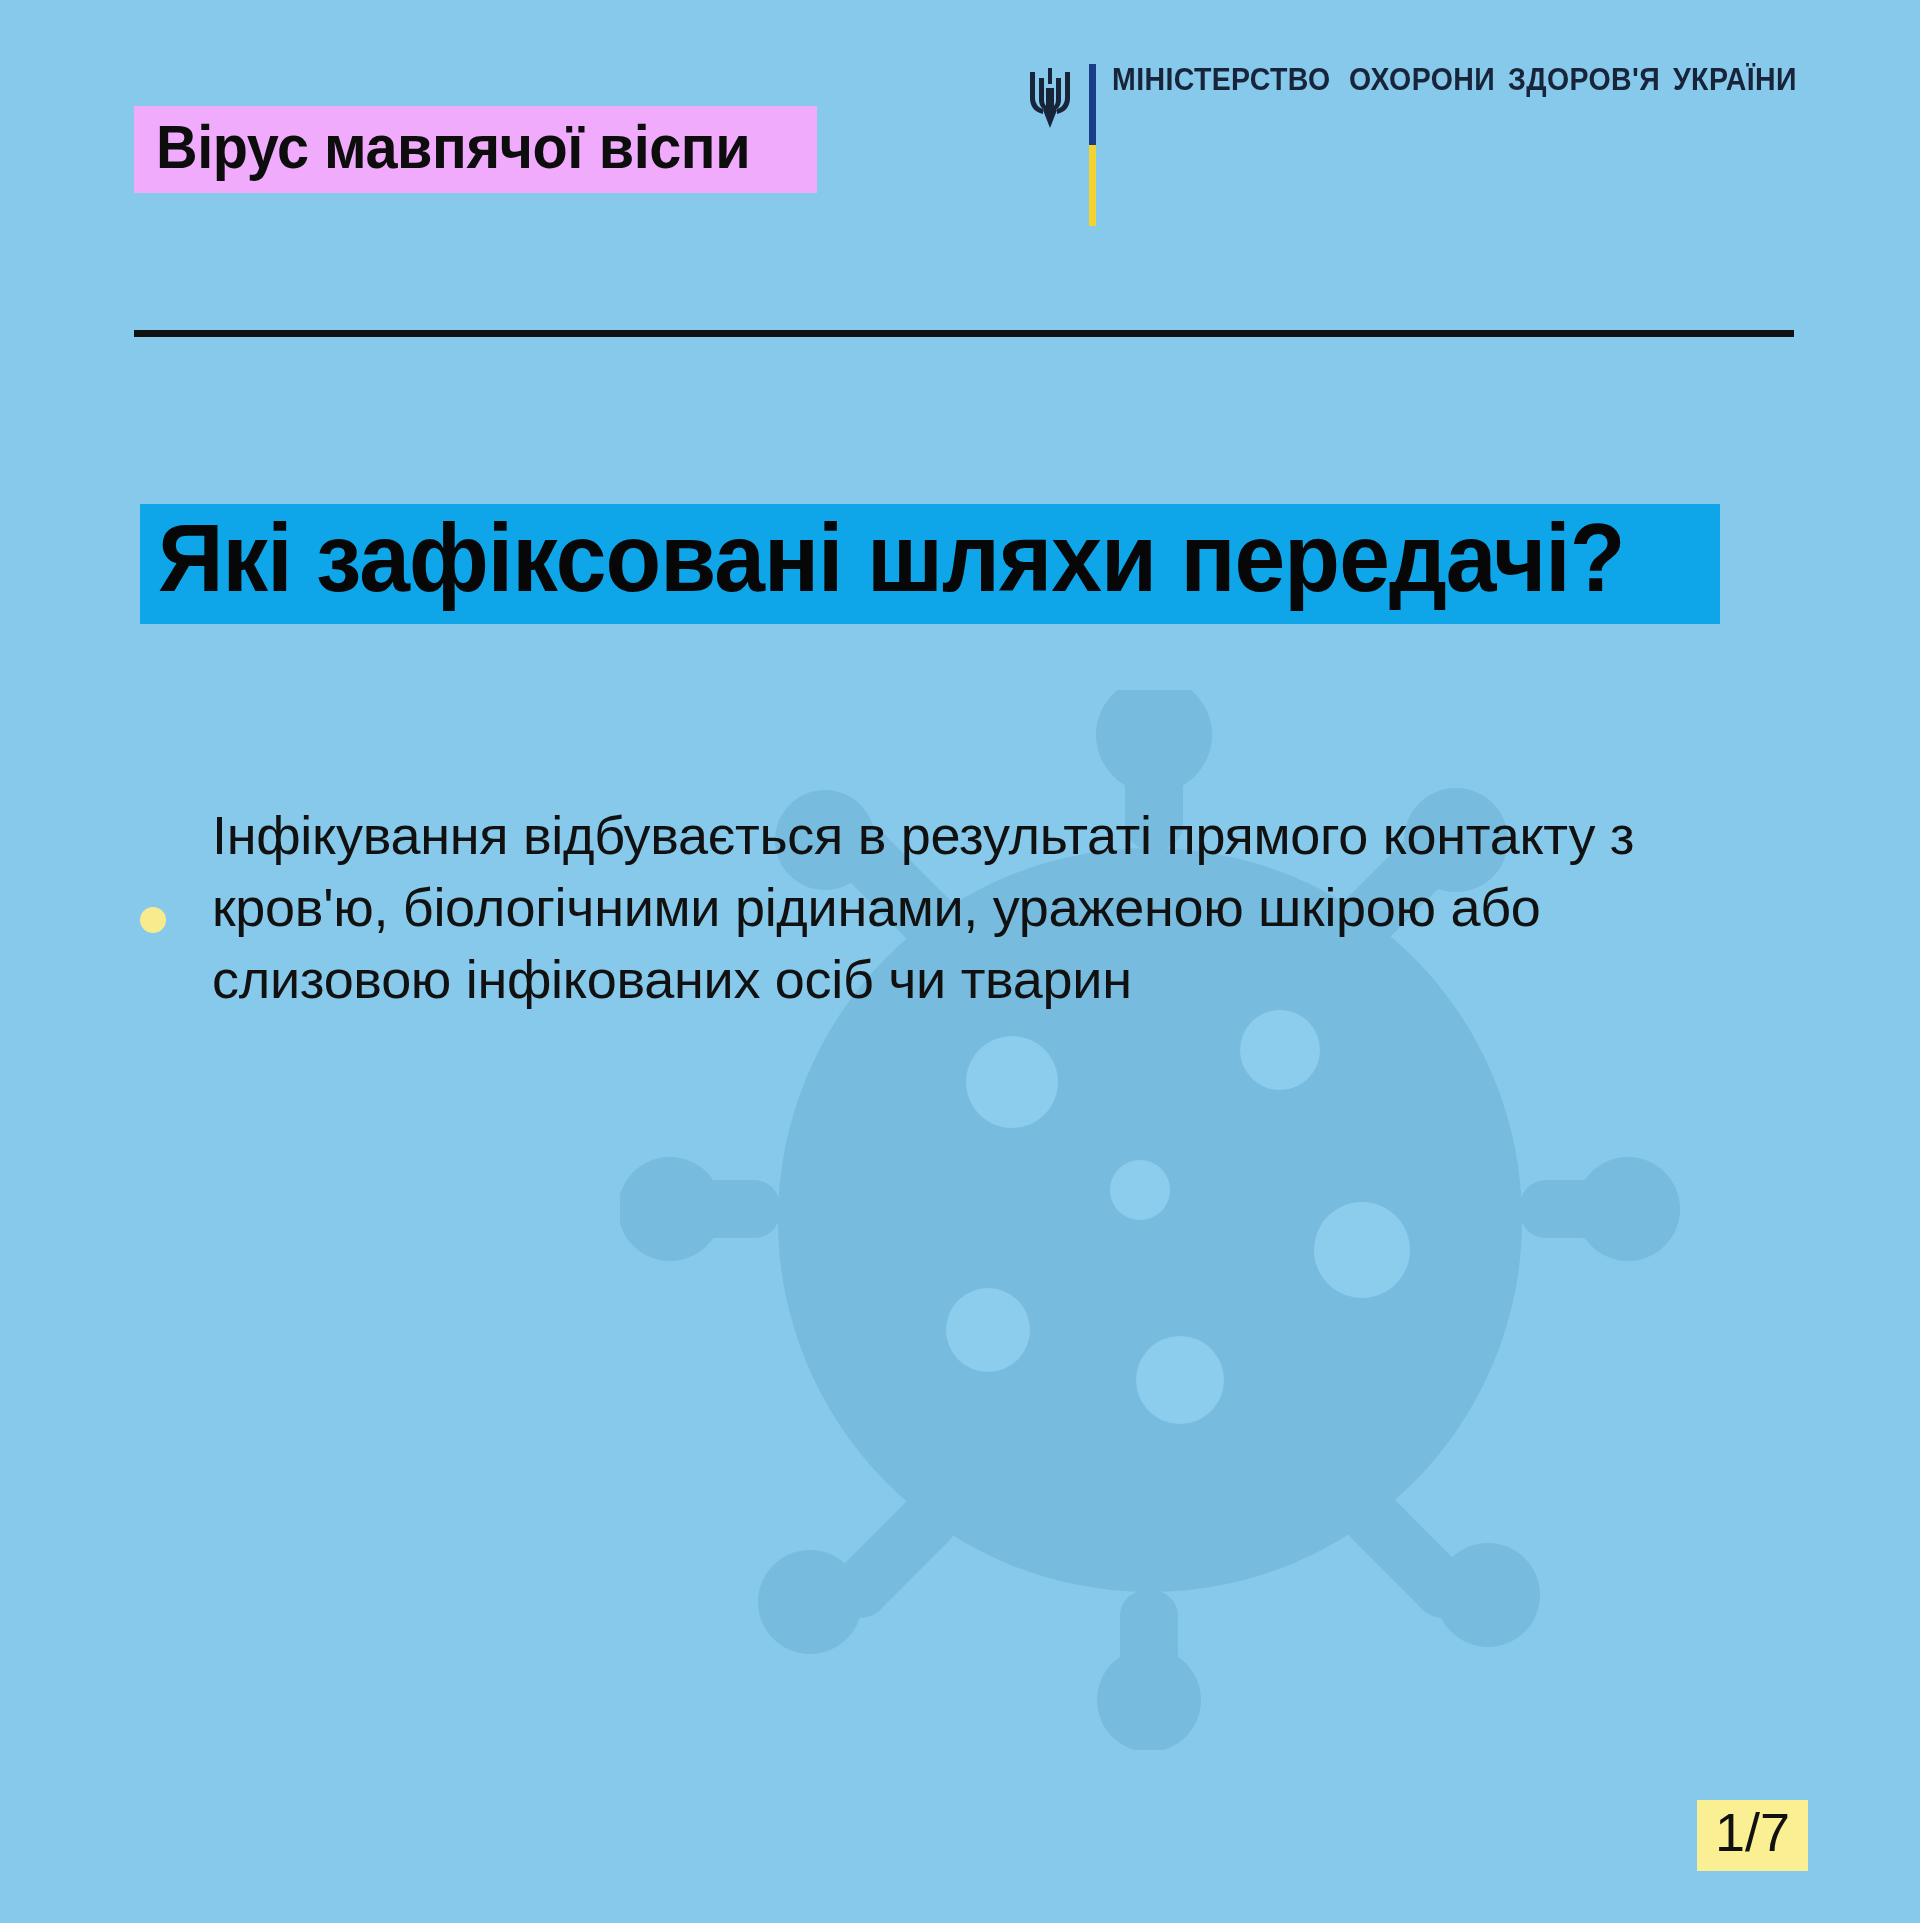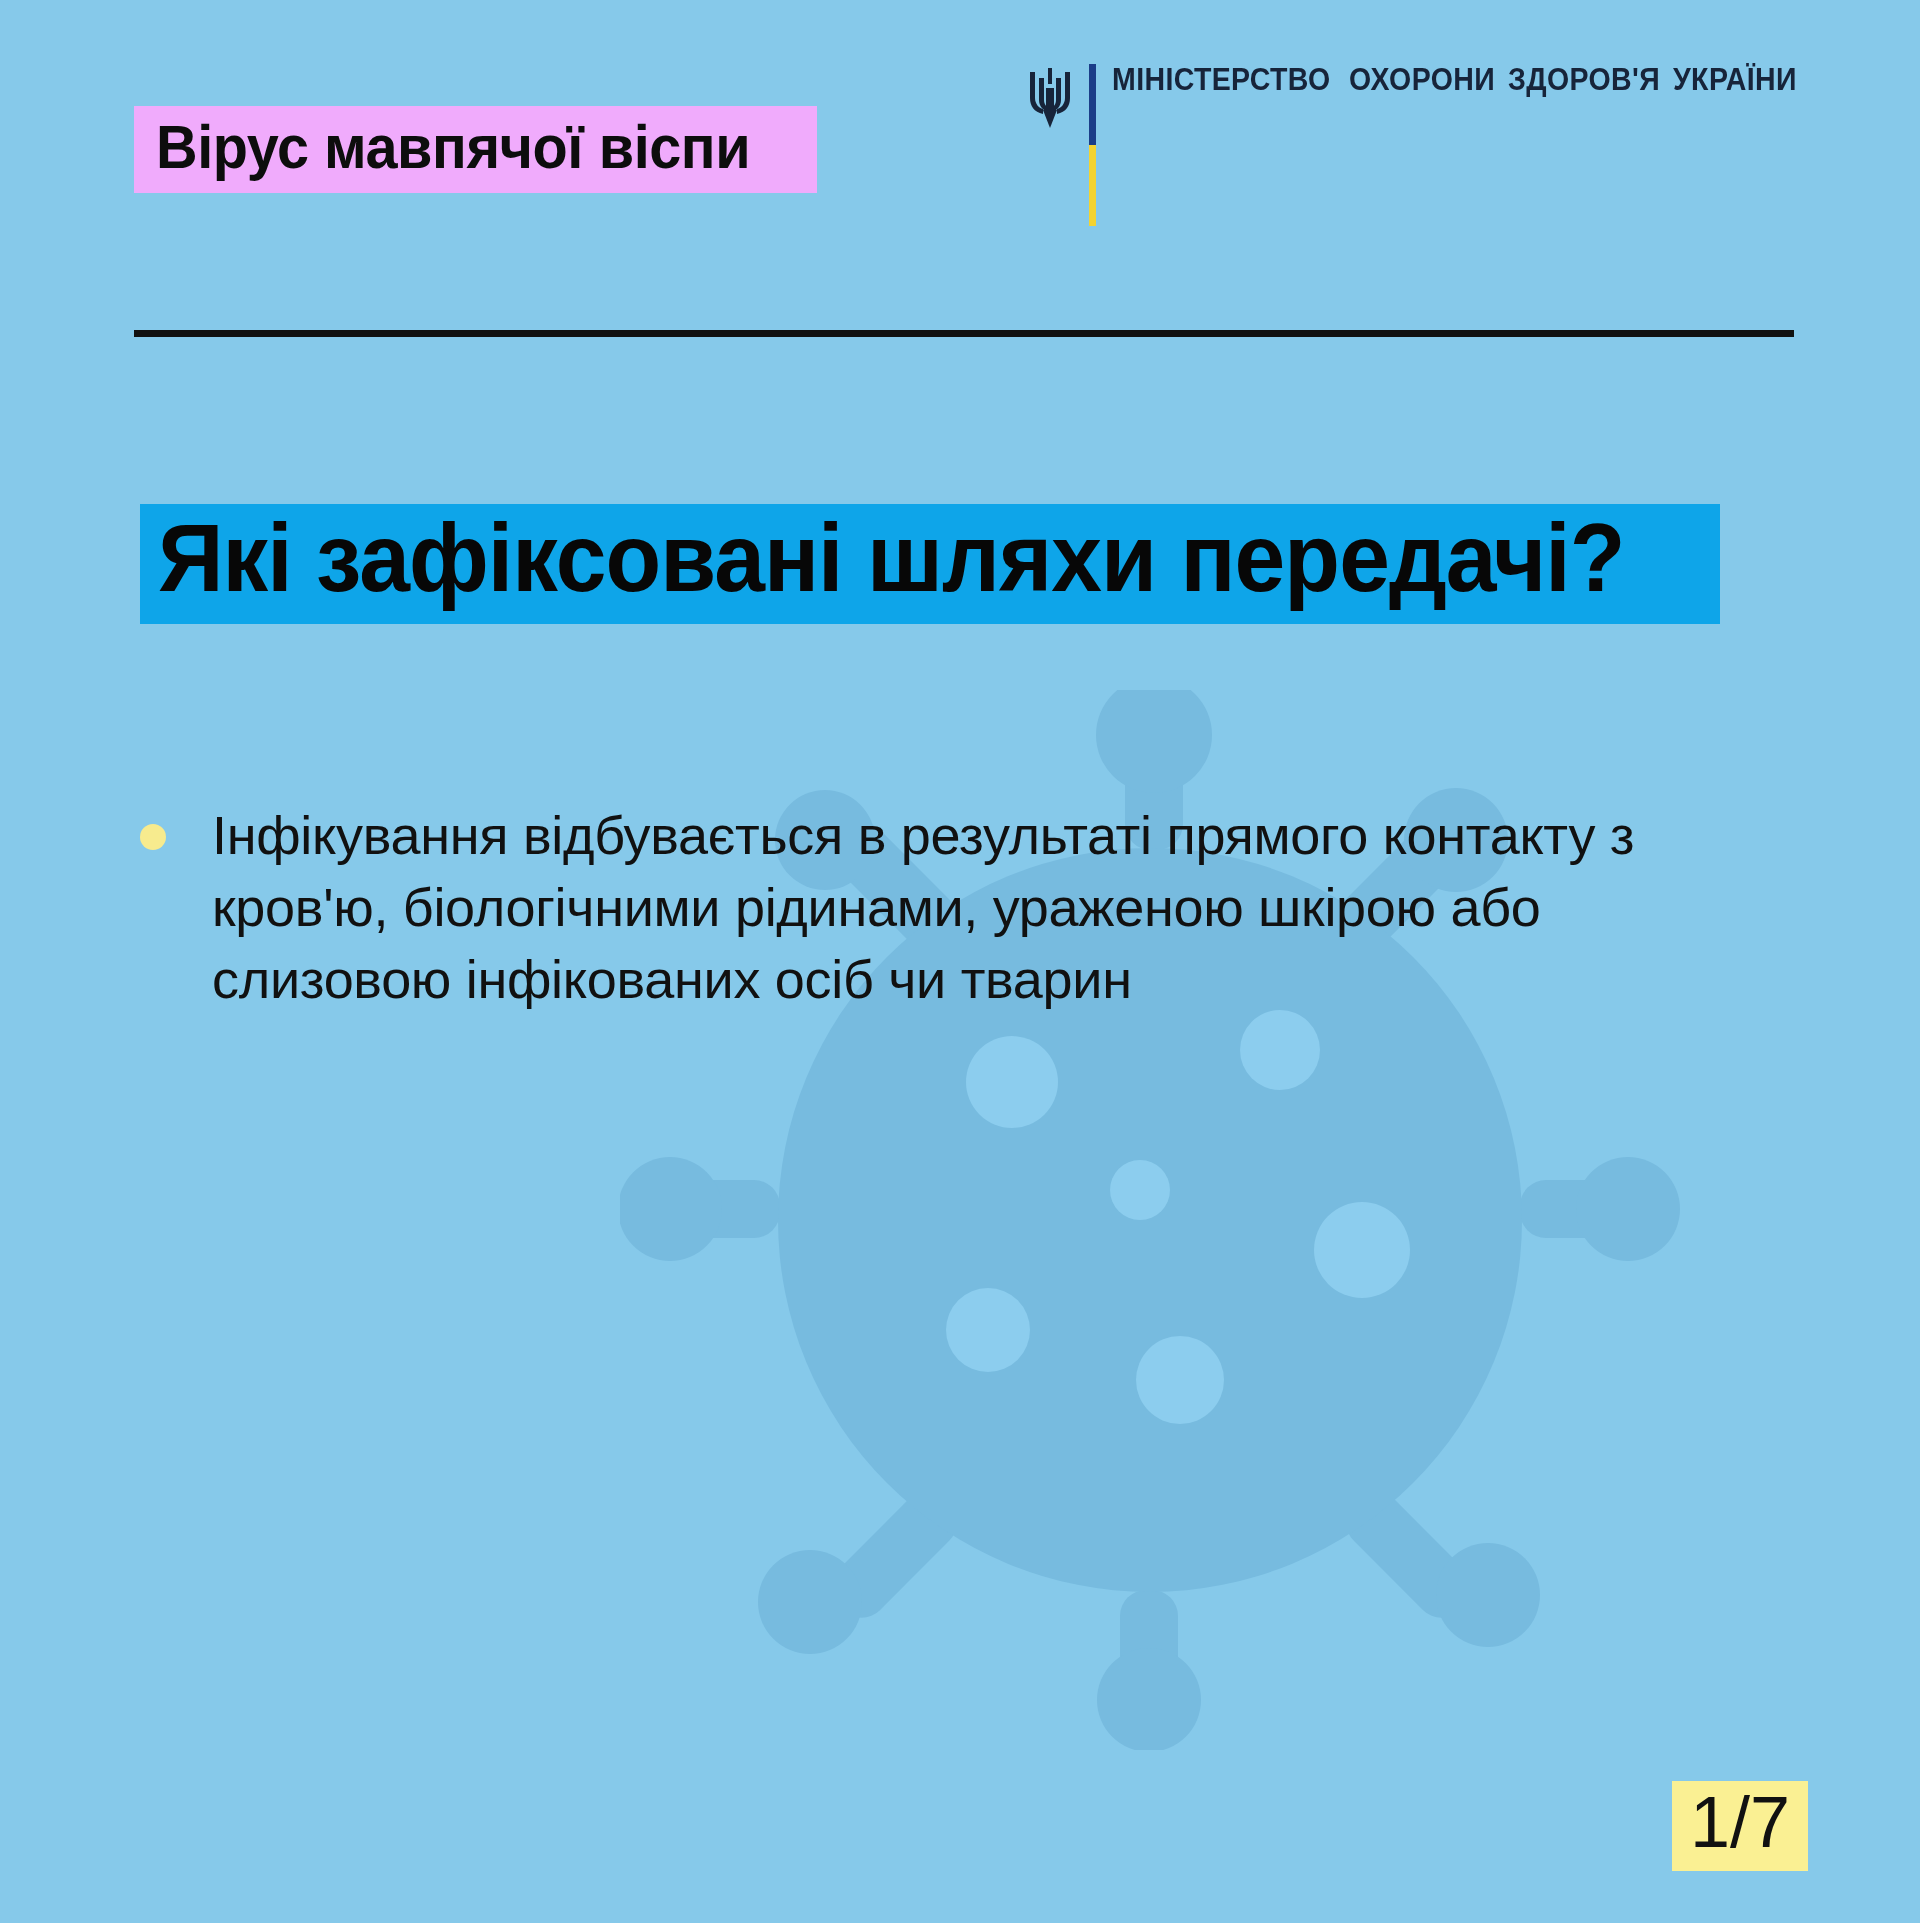--- a/index.html
+++ b/index.html
@@ -128,21 +128,21 @@
 
   
   .bullets {
     position: absolute;
     left: 140px;
     top: 800px;
     width: 1680px;
   }
   .bullet-row {
     display: flex;
-    align-items: flex-start;
+    align-items: center;
     margin-bottom: 78px;
   }
   .bullet-dot {
     flex: none;
     width: 26px;
     height: 26px;
     border-radius: 50%;
     background: #f7eb8e;
     margin-top: 24px;
     margin-right: 46px;
@@ -160,21 +160,21 @@
   
   .page-counter {
     position: absolute;
     right: 112px;
     bottom: 52px;
     background: #faf093;
     padding: 4px 18px 10px 18px;
   }
   .page-counter span {
     font-family: "Liberation Sans", sans-serif;
-    font-size: 72px;
+    font-size: 54px;
     line-height: 1.05;
     color: #111111;
     font-weight: 400;
   }
 </style>
 </head>
 <body>
 
 <div class="slide">
 

